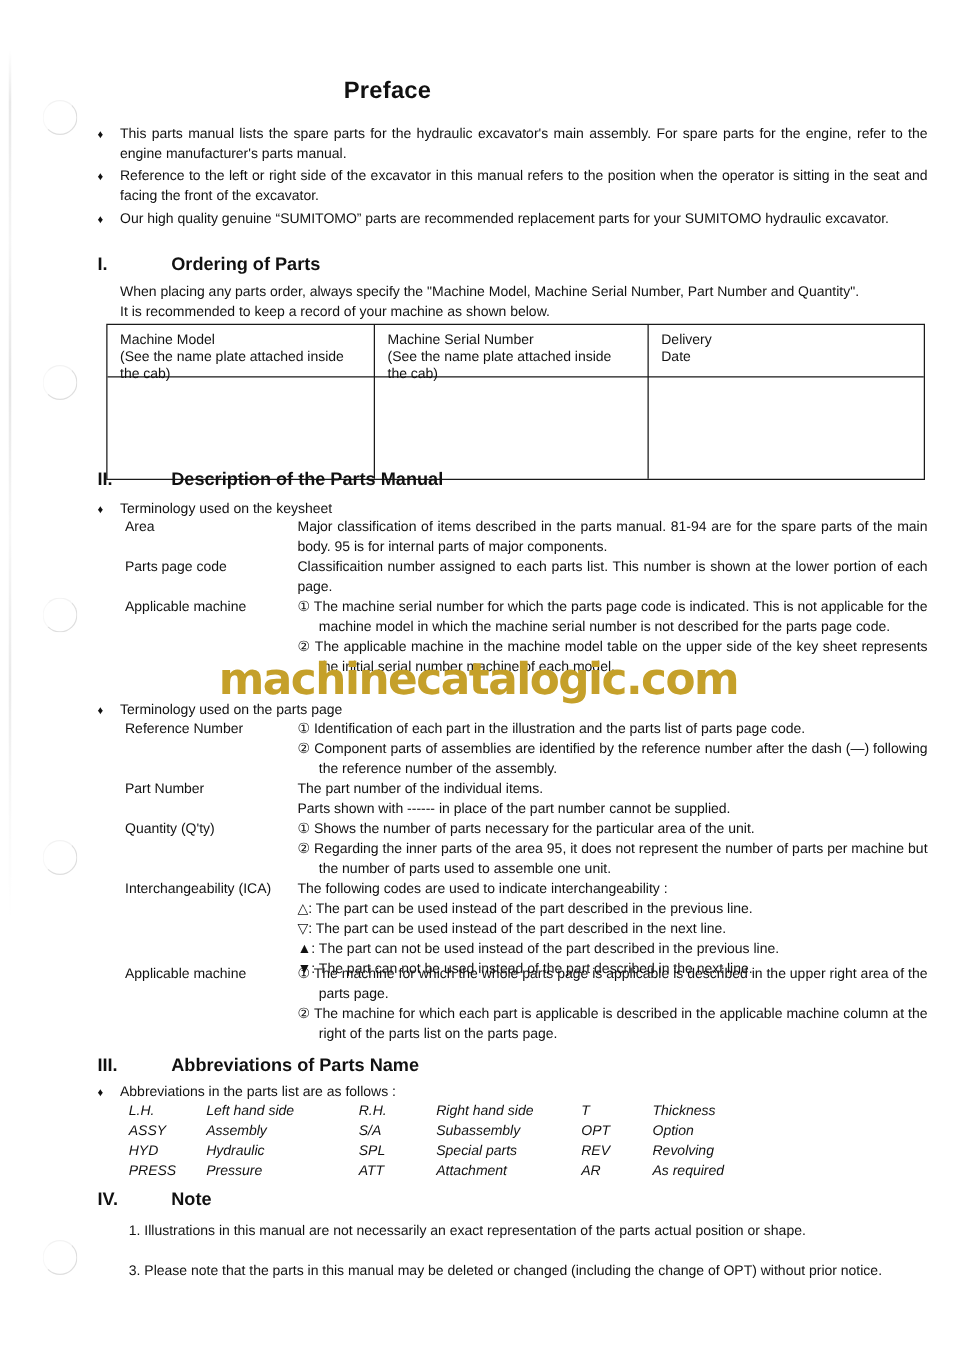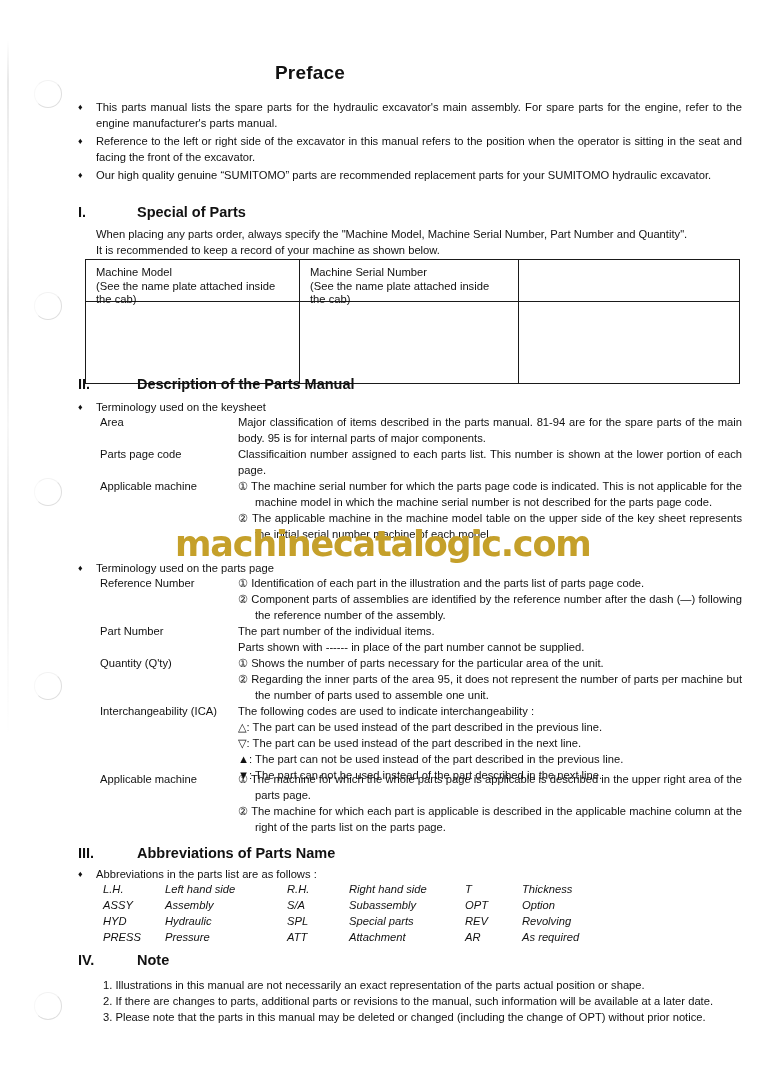--- a/index.html
+++ b/index.html
@@ -217,39 +217,43 @@
   <div class="blk just" style="left:96px; top:99px; width:646px;">This parts manual lists the spare parts for the hydraulic excavator's main assembly. For spare parts for the engine, refer to the engine manufacturer's parts manual.</div>
 
   <div class="bullet" style="left:78px; top:133px;">♦</div>
   <div class="blk just" style="left:96px; top:133px; width:646px;">Reference to the left or right side of the excavator in this manual refers to the position when the operator is sitting in the seat and facing the front of the excavator.</div>
 
   <div class="bullet" style="left:78px; top:167px;">♦</div>
   <div class="blk just" style="left:96px; top:167px; width:646px;">Our high quality genuine “SUMITOMO” parts are recommended replacement parts for your SUMITOMO hydraulic excavator.</div>
 
   <div class="sec-head" style="left:78px; top:204px;">
     <span class="num">I.</span>
-    <span class="txt">Special of Parts</span>
+    <span class="txt">Ordering of Parts</span>
   </div>
   <div class="blk" style="left:96px; top:226px; width:650px;">When placing any parts order, always specify the "Machine Model, Machine Serial Number, Part Number and Quantity".</div>
   <div class="blk" style="left:96px; top:242px; width:650px;">It is recommended to keep a record of your machine as shown below.</div>
 
   <div class="rec-table">
     <div class="vline" style="left:213px;"></div>
     <div class="vline" style="left:432px;"></div>
     <div class="hline" style="top:41px;"></div>
 
     <div class="rec-cell" style="left:10px; width:198px;">
       <div>Machine Model</div>
       <div>(See the name plate attached inside</div>
       <div>the cab)</div>
     </div>
     <div class="rec-cell" style="left:224px; width:200px;">
       <div>Machine Serial Number</div>
       <div>(See the name plate attached inside</div>
       <div>the cab)</div>
+    </div>
+    <div class="rec-cell" style="left:443px; width:200px;">
+      <div>Delivery</div>
+      <div>Date</div>
     </div>
   </div>
 
   <div class="sec-head" style="left:78px; top:376px;">
     <span class="num">II.</span>
     <span class="txt">Description of the Parts Manual</span>
   </div>
 
   <div class="bullet" style="left:78px; top:399px;">♦</div>
   <div class="blk" style="left:96px; top:399px; width:500px;">Terminology used on the keysheet</div>
@@ -346,18 +350,17 @@
         </tr>
       </tbody>
     </table>
   </div>
 
   <div class="sec-head" style="left:78px; top:952px;">
     <span class="num">IV.</span>
     <span class="txt">Note</span>
   </div>
   <div class="note-item" style="top:977px;">1. Illustrations in this manual are not necessarily an exact representation of the parts actual position or shape.</div>
-  <div class="note-item" style="top:993px;">2. If there are changes to parts, additional parts or revisions to the manual, such information will be available at a later date.</div>
   <div class="note-item" style="top:1009px;">3. Please note that the parts in this manual may be deleted or changed (including the change of OPT) without prior notice.</div>
 
   <div class="watermark">machinecatalogic.com</div>
 
 </div>
 
 </body></html>

